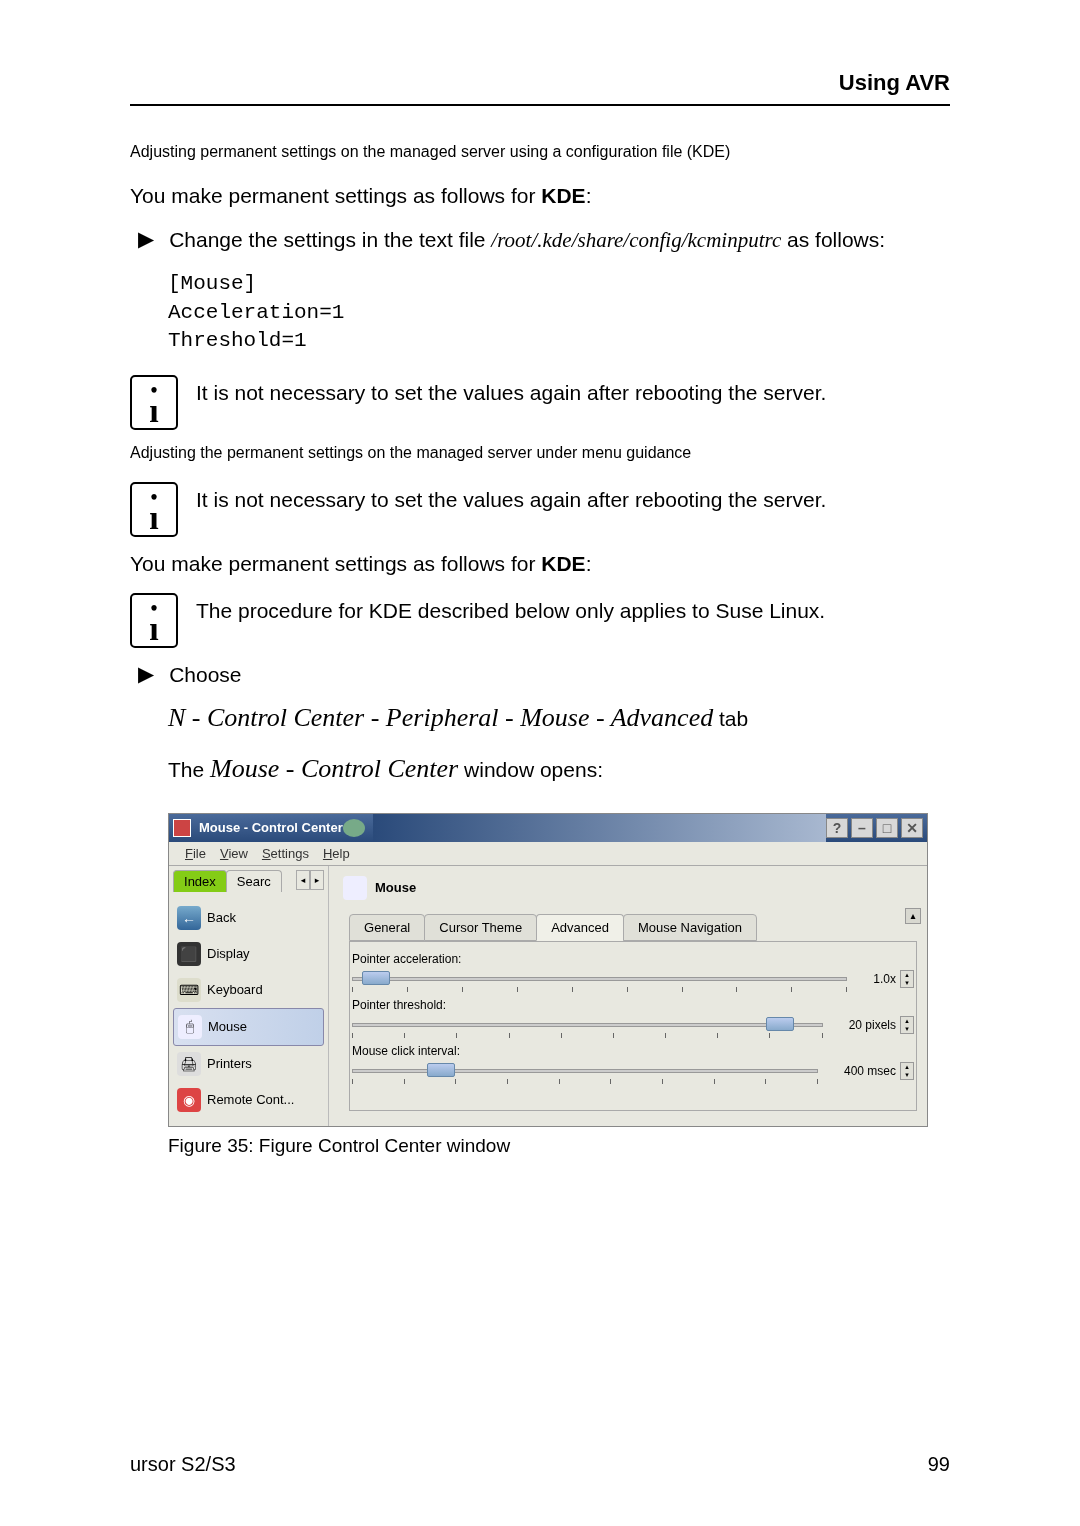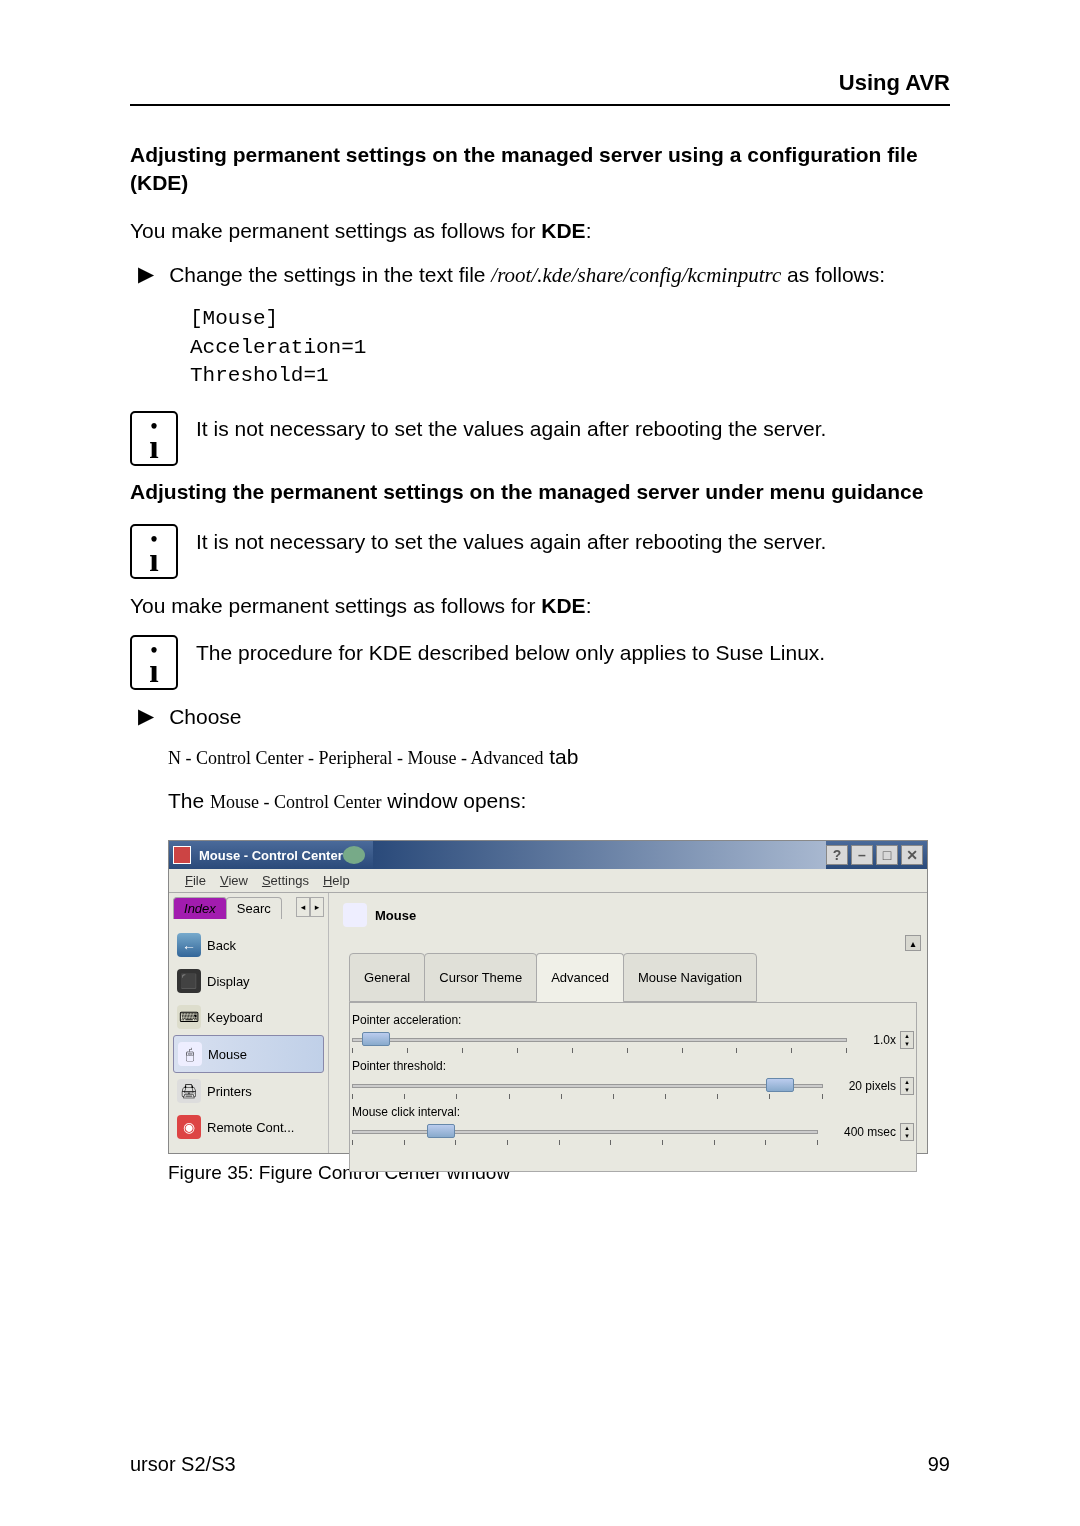--- a/index.html
+++ b/index.html
@@ -28,22 +28,22 @@
       font-size: 22px;
       margin-bottom: 8px;
     }
     
     .header-line {
       border-bottom: 2px solid #000;
       margin-bottom: 35px;
     }
     
     .section-heading {
-      font-weight: bold;
-      font-size: 21px;
+      font-weight: normal;
+      font-size: 16px;
       line-height: 1.35;
       margin-bottom: 18px;
     }
     
     .body-text {
       font-size: 21px;
       line-height: 1.4;
       margin-bottom: 15px;
     }
     
@@ -66,21 +66,21 @@
     }
     
     .italic-path {
       font-style: italic;
       font-family: 'Times New Roman', serif;
     }
     
     .code-block {
       font-family: 'Courier New', monospace;
       font-size: 21px;
-      margin-left: 60px;
+      margin-left: 38px;
       margin-top: 15px;
       margin-bottom: 20px;
       line-height: 1.35;
     }
     
     .info-box {
       display: flex;
       align-items: flex-start;
       margin-bottom: 12px;
     }
@@ -120,22 +120,23 @@
       font-size: 21px;
       line-height: 1.4;
       padding-top: 3px;
     }
     
     .bold {
       font-weight: bold;
     }
     
     .italic-serif {
+      font-style: italic;
       font-family: 'Times New Roman', serif;
-      font-size: 18px;
+      font-size: 26px;
     }
     
     .indent-1 {
       margin-left: 38px;
     }
     
     
     .screenshot {
       margin-top: 25px;
       margin-left: 38px;
@@ -232,22 +233,21 @@
     .sidebar-tab {
       padding: 3px 10px;
       border: 1px solid #aaa;
       border-bottom: none;
       background: #e8e8e0;
       margin-right: -1px;
       border-radius: 4px 4px 0 0;
     }
     
     .sidebar-tab.active {
-      background: #a21caf;
-      font-style: italic;
+      background: #84cc16;
     }
     
     .sidebar-arrows {
       display: flex;
       margin-left: auto;
     }
     
     .sidebar-arrow {
       width: 14px;
       height: 20px;
@@ -317,26 +317,25 @@
     .main-header-text {
       font-weight: bold;
     }
     
     .main-tabs {
       display: flex;
       margin-left: 10px;
     }
     
     .main-tab {
-      padding: 16px 14px;
+      padding: 5px 14px;
       border: 1px solid #aaa;
       background: #e0e0d8;
       margin-right: -1px;
       border-radius: 4px 4px 0 0;
-      margin-top: 12px;
     }
     
     .main-tab.active {
       background: #f0f0e8;
       border-bottom: 1px solid #f0f0e8;
     }
     
     .main-content {
       border: 1px solid #aaa;
       padding: 10px 2px;

